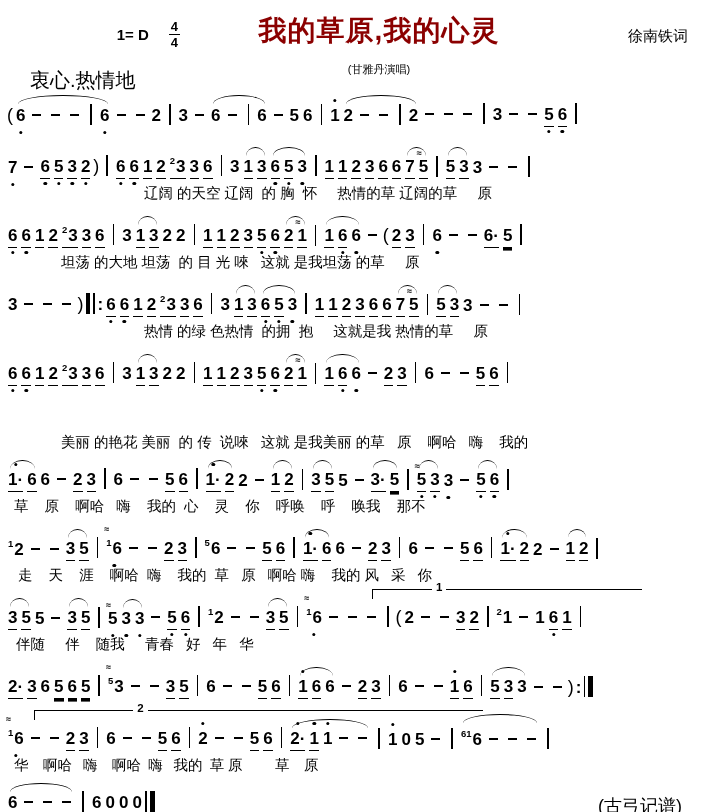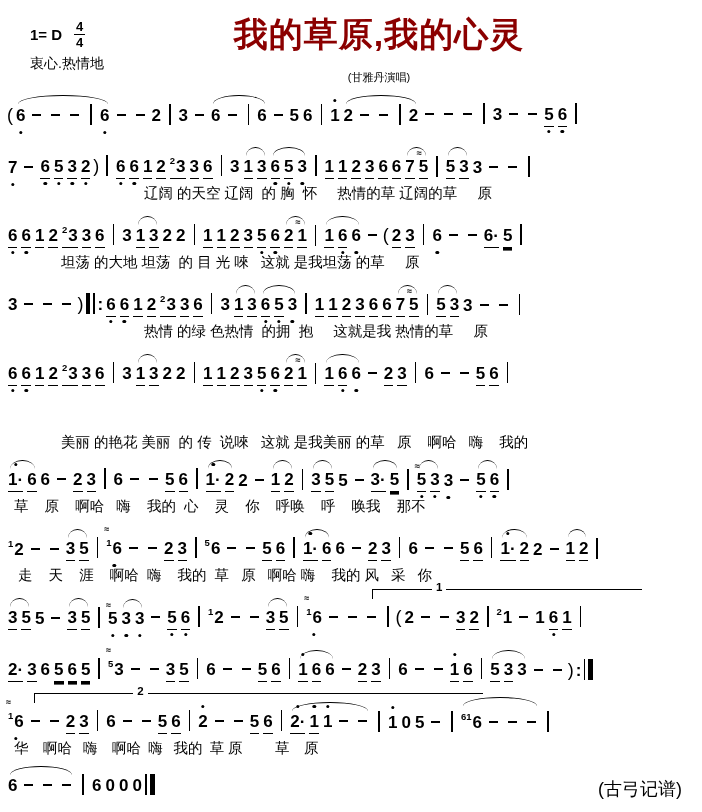--- a/index.html
+++ b/index.html
@@ -2,27 +2,27 @@
 <html><head>
 <meta charset="utf-8">
 <style>
   html,body{margin:0;padding:0;background:#fff;}
   .page{width:702px;height:812px;overflow:hidden;background:#fff;color:#000;
         font-family:"Liberation Sans","DejaVu Sans",sans-serif;position:relative;box-sizing:border-box;
         padding:10px 6px 0 6px;}
   
   .hdr{display:flex;align-items:flex-start;justify-content:space-between;height:78px;}
   .hdr-left{width:150px;padding-left:24px;padding-top:10px;font-size:15px;font-weight:700;}
-  .keysig{display:flex;align-items:center;gap:12px;}
+  .keysig{display:flex;align-items:center;gap:20px;justify-content:flex-end;}
   .ts{display:inline-block;text-align:center;font-size:13px;line-height:1;font-weight:700;vertical-align:middle;}
   .ts .num{display:block;border-bottom:1.5px solid #000;padding:0 2px 1px;}
   .ts .den{display:block;padding-top:1px;}
-  .expr{font-size:14px;font-weight:400;margin-top:6px;white-space:nowrap;}
+  .expr{font-size:20px;font-weight:400;margin-top:18px;white-space:nowrap;}
   .hdr-center{flex:1;text-align:center;}
-  .title{font-size:34px;font-weight:700;letter-spacing:1px;margin-top:2px;}
+  .title{font-size:28px;font-weight:700;letter-spacing:1px;margin-top:2px;}
   .subtitle{font-size:11px;margin-top:12px;}
   .hdr-right{width:110px;text-align:right;padding-right:8px;padding-top:12px;font-size:15px;line-height:1.8;white-space:nowrap;}
   
   .score{margin-top:2px;}
   .system{margin-bottom:1px;}
   .notes{position:relative;white-space:nowrap;font-size:17px;font-weight:700;line-height:22px;}
   .grp{position:relative;display:inline-block;padding-top:13px;padding-bottom:9px;vertical-align:bottom;}
   .grp.slur::before{content:"";position:absolute;top:4px;left:4px;right:4px;height:8px;
         border-top:1.6px solid #000;border-radius:50% 50% 0 0 / 100% 100% 0 0;}
   .note{position:relative;display:inline-block;margin:0 2px;}
@@ -57,20 +57,21 @@
           <span class="den">4</span>
         </span>
       </span>
       <div class="expr">衷心.热情地</div>
     </div>
     <div class="hdr-center">
       <div class="title" id="title" style="color: rgb(139, 0, 0);">我的草原,我的心灵</div>
       <div class="subtitle">(甘雅丹演唱)</div>
     </div>
     <div class="hdr-right">
+      <div>徐南铁词</div>
     </div>
   </div>
 
   <div class="score">
       <div class="system">
         <div class="notes"><span class="grp"><span class="paren">(</span></span><span class="grp slur"><span class="note"><span>6</span><i class="db"></i></span><span class="dash"></span><span class="dash"></span><span class="dash"></span><span class="bl"></span><span class="note"><span>6</span><i class="db"></i></span></span><span class="grp"><span class="dash"></span><span class="dash"></span><span class="note"><span>2</span></span><span class="bl"></span><span class="note"><span>3</span></span><span class="dash"></span></span><span class="grp slur"><span class="note"><span>6</span></span><span class="dash"></span><span class="bl"></span><span class="note"><span>6</span></span></span><span class="grp"><span class="dash"></span><span class="note"><span>5</span></span><span class="note"><span>6</span></span><span class="bl"></span><span class="note"><span>1</span><i class="da"></i></span></span><span class="grp slur"><span class="note"><span>2</span></span><span class="dash"></span><span class="dash"></span><span class="bl"></span><span class="note"><span>2</span></span></span><span class="grp"><span class="dash"></span><span class="dash"></span><span class="dash"></span><span class="bl"></span><span class="note"><span>3</span></span><span class="dash"></span><span class="dash"></span><span class="note u1"><span>5</span><i class="db"></i></span><span class="note u1"><span>6</span><i class="db"></i></span><span class="bl"></span></span></div>
       </div>
       <div class="system">
         <div class="notes"><span class="grp"><span class="note"><span>7</span><i class="db"></i></span><span class="dash"></span></span><span class="grp"><span class="note u1"><span>6</span><i class="db"></i></span><span class="note u1"><span>5</span><i class="db"></i></span><span class="note u1"><span>3</span><i class="db"></i></span><span class="note u1"><span>2</span><i class="db"></i></span><span class="paren">)</span><span class="bl"></span><span class="note u1"><span>6</span><i class="db"></i></span><span class="note u1"><span>6</span><i class="db"></i></span><span class="note u1"><span>1</span></span><span class="note u1"><span>2</span></span><span class="note u1"><sup class="grace">2</sup><span>3</span></span><span class="note u1"><span>3</span></span><span class="note u1"><span>6</span></span><span class="bl"></span><span class="note"><span>3</span></span></span><span class="grp slur"><span class="note u1"><span>1</span></span><span class="note u1"><span>3</span></span></span><span class="grp slur"><span class="note u1"><span>6</span><i class="db"></i></span><span class="note u1"><span>5</span><i class="db"></i></span><span class="note"><span>3</span><i class="db"></i></span></span><span class="grp"><span class="bl"></span><span class="note u1"><span>1</span></span><span class="note u1"><span>1</span></span><span class="note u1"><span>2</span></span><span class="note u1"><span>3</span></span><span class="note u1"><span>6</span></span><span class="note u1"><span>6</span></span></span><span class="grp slur"><span class="note u1"><span>7</span></span><span class="note u1"><span>5</span><i class="mo">≈</i></span></span><span class="grp"><span class="bl"></span></span><span class="grp slur"><span class="note u1"><span>5</span></span><span class="note u1"><span>3</span></span></span><span class="grp"><span class="note"><span>3</span></span><span class="dash"></span><span class="dash"></span><span class="bl"></span></span></div>
         <div class="lyrics" style="padding-left: 138px;">辽阔 的天空 辽阔  的 胸  怀     热情的草 辽阔的草     原</div>
@@ -92,20 +93,21 @@
         <div class="lyrics" style="padding-left: 8px;">草    原    啊哈   嗨    我的  心    灵    你    呼唤    呼    唤我    那不</div>
       </div>
       <div class="system">
         <div class="notes"><span class="grp"><span class="note"><sup class="grace">1</sup><span>2</span></span><span class="dash"></span><span class="dash"></span></span><span class="grp slur"><span class="note u1"><span>3</span></span><span class="note u1"><span>5</span></span></span><span class="grp"><span class="bl"></span><span class="note"><sup class="grace">1</sup><span>6</span><i class="db"></i><i class="mo">≈</i></span><span class="dash"></span><span class="dash"></span><span class="note u1"><span>2</span></span><span class="note u1"><span>3</span></span><span class="bl"></span><span class="note"><sup class="grace">5</sup><span>6</span></span><span class="dash"></span><span class="dash"></span><span class="note u1"><span>5</span></span><span class="note u1"><span>6</span></span><span class="bl"></span></span><span class="grp slur"><span class="note u1"><span>1·</span><i class="da"></i></span><span class="note u1"><span>6</span></span></span><span class="grp"><span class="note"><span>6</span></span><span class="dash"></span><span class="note u1"><span>2</span></span><span class="note u1"><span>3</span></span><span class="bl"></span><span class="note"><span>6</span></span><span class="dash"></span><span class="dash"></span><span class="note u1"><span>5</span></span><span class="note u1"><span>6</span></span><span class="bl"></span></span><span class="grp slur"><span class="note u1"><span>1·</span><i class="da"></i></span><span class="note u1"><span>2</span></span></span><span class="grp"><span class="note"><span>2</span></span><span class="dash"></span></span><span class="grp slur"><span class="note u1"><span>1</span></span><span class="note u1"><span>2</span></span></span><span class="grp"><span class="bl"></span></span></div>
         <div class="lyrics" style="padding-left: 12px;">走    天    涯    啊哈  嗨    我的  草   原   啊哈 嗨    我的 风   采   你</div>
       </div>
       <div class="system">
         <div class="notes"><div class="volta" style="left: 53%; width: 39%;">
             <span>1</span>
           </div><span class="grp slur"><span class="note u1"><span>3</span></span><span class="note u1"><span>5</span></span></span><span class="grp"><span class="note"><span>5</span></span><span class="dash"></span></span><span class="grp slur"><span class="note u1"><span>3</span></span><span class="note u1"><span>5</span></span></span><span class="grp"><span class="bl"></span><span class="note"><span>5</span><i class="db"></i><i class="mo">≈</i></span></span><span class="grp slur"><span class="note"><span>3</span><i class="db"></i></span><span class="note"><span>3</span><i class="db"></i></span></span><span class="grp"><span class="dash"></span><span class="note u1"><span>5</span><i class="db"></i></span><span class="note u1"><span>6</span><i class="db"></i></span><span class="bl"></span><span class="note"><sup class="grace">1</sup><span>2</span></span><span class="dash"></span><span class="dash"></span></span><span class="grp slur"><span class="note u1"><span>3</span></span><span class="note u1"><span>5</span></span></span><span class="grp"><span class="bl"></span><span class="note"><sup class="grace">1</sup><span>6</span><i class="db"></i><i class="mo">≈</i></span><span class="dash"></span><span class="dash"></span><span class="dash"></span><span class="bl"></span><span class="paren">(</span><span class="note"><span>2</span></span><span class="dash"></span><span class="dash"></span><span class="note u1"><span>3</span></span><span class="note u1"><span>2</span></span><span class="bl"></span><span class="note"><sup class="grace">2</sup><span>1</span></span><span class="dash"></span><span class="note"><span>1</span></span><span class="note u1"><span>6</span><i class="db"></i></span><span class="note u1"><span>1</span></span><span class="bl"></span></span></div>
+        <div class="lyrics" style="padding-left: 10px;">伴随     伴    随我     青春   好   年   华</div>
       </div>
       <div class="system">
         <div class="notes"><span class="grp"><span class="note u1"><span>2·</span></span><span class="note u1"><span>3</span></span><span class="note"><span>6</span></span><span class="note u2"><span>5</span></span><span class="note u2"><span>6</span></span><span class="note u2"><span>5</span></span><span class="bl"></span><span class="note"><sup class="grace">5</sup><span>3</span><i class="mo">≈</i></span><span class="dash"></span><span class="dash"></span><span class="note u1"><span>3</span></span><span class="note u1"><span>5</span></span><span class="bl"></span><span class="note"><span>6</span></span><span class="dash"></span><span class="dash"></span><span class="note u1"><span>5</span></span><span class="note u1"><span>6</span></span><span class="bl"></span></span><span class="grp slur"><span class="note u1"><span>1</span><i class="da"></i></span><span class="note u1"><span>6</span></span><span class="note"><span>6</span></span></span><span class="grp"><span class="dash"></span><span class="note u1"><span>2</span></span><span class="note u1"><span>3</span></span><span class="bl"></span><span class="note"><span>6</span></span><span class="dash"></span><span class="dash"></span><span class="note u1"><span>1</span><i class="da"></i></span><span class="note u1"><span>6</span></span><span class="bl"></span></span><span class="grp slur"><span class="note u1"><span>5</span></span><span class="note u1"><span>3</span></span><span class="note"><span>3</span></span></span><span class="grp"><span class="dash"></span><span class="dash"></span><span class="paren">)</span><span class="barg"><span class="rpt">:</span><span class="bl"></span><span class="bl thick"></span></span></span></div>
       </div>
       <div class="system">
         <div class="notes"><div class="volta" style="left: 4%; width: 65%;">
             <span>2</span>
           </div><span class="grp"><span class="note"><sup class="grace">1</sup><span>6</span><i class="db"></i><i class="mo">≈</i></span><span class="dash"></span><span class="dash"></span><span class="note u1"><span>2</span></span><span class="note u1"><span>3</span></span><span class="bl"></span><span class="note"><span>6</span></span><span class="dash"></span><span class="dash"></span><span class="note u1"><span>5</span></span><span class="note u1"><span>6</span></span><span class="bl"></span><span class="note"><span>2</span><i class="da"></i></span><span class="dash"></span><span class="dash"></span><span class="note u1"><span>5</span></span><span class="note u1"><span>6</span></span><span class="bl"></span></span><span class="grp slur"><span class="note u1"><span>2·</span><i class="da"></i></span><span class="note u1"><span>1</span><i class="da"></i></span><span class="note"><span>1</span><i class="da"></i></span><span class="dash"></span><span class="dash"></span></span><span class="grp"><span class="bl"></span><span class="note"><span>1</span><i class="da"></i></span><span class="note"><span>0</span></span><span class="note"><span>5</span></span><span class="dash"></span><span class="bl"></span></span><span class="grp slur"><span class="note"><sup class="grace">61</sup><span>6</span></span><span class="dash"></span><span class="dash"></span><span class="dash"></span></span><span class="grp"><span class="bl"></span></span></div>
         <div class="lyrics" style="padding-left: 8px; font-family: Liberation Serif, serif;">华    啊哈   嗨    啊哈  嗨   我的  草 原         草    原</div>
       </div>

